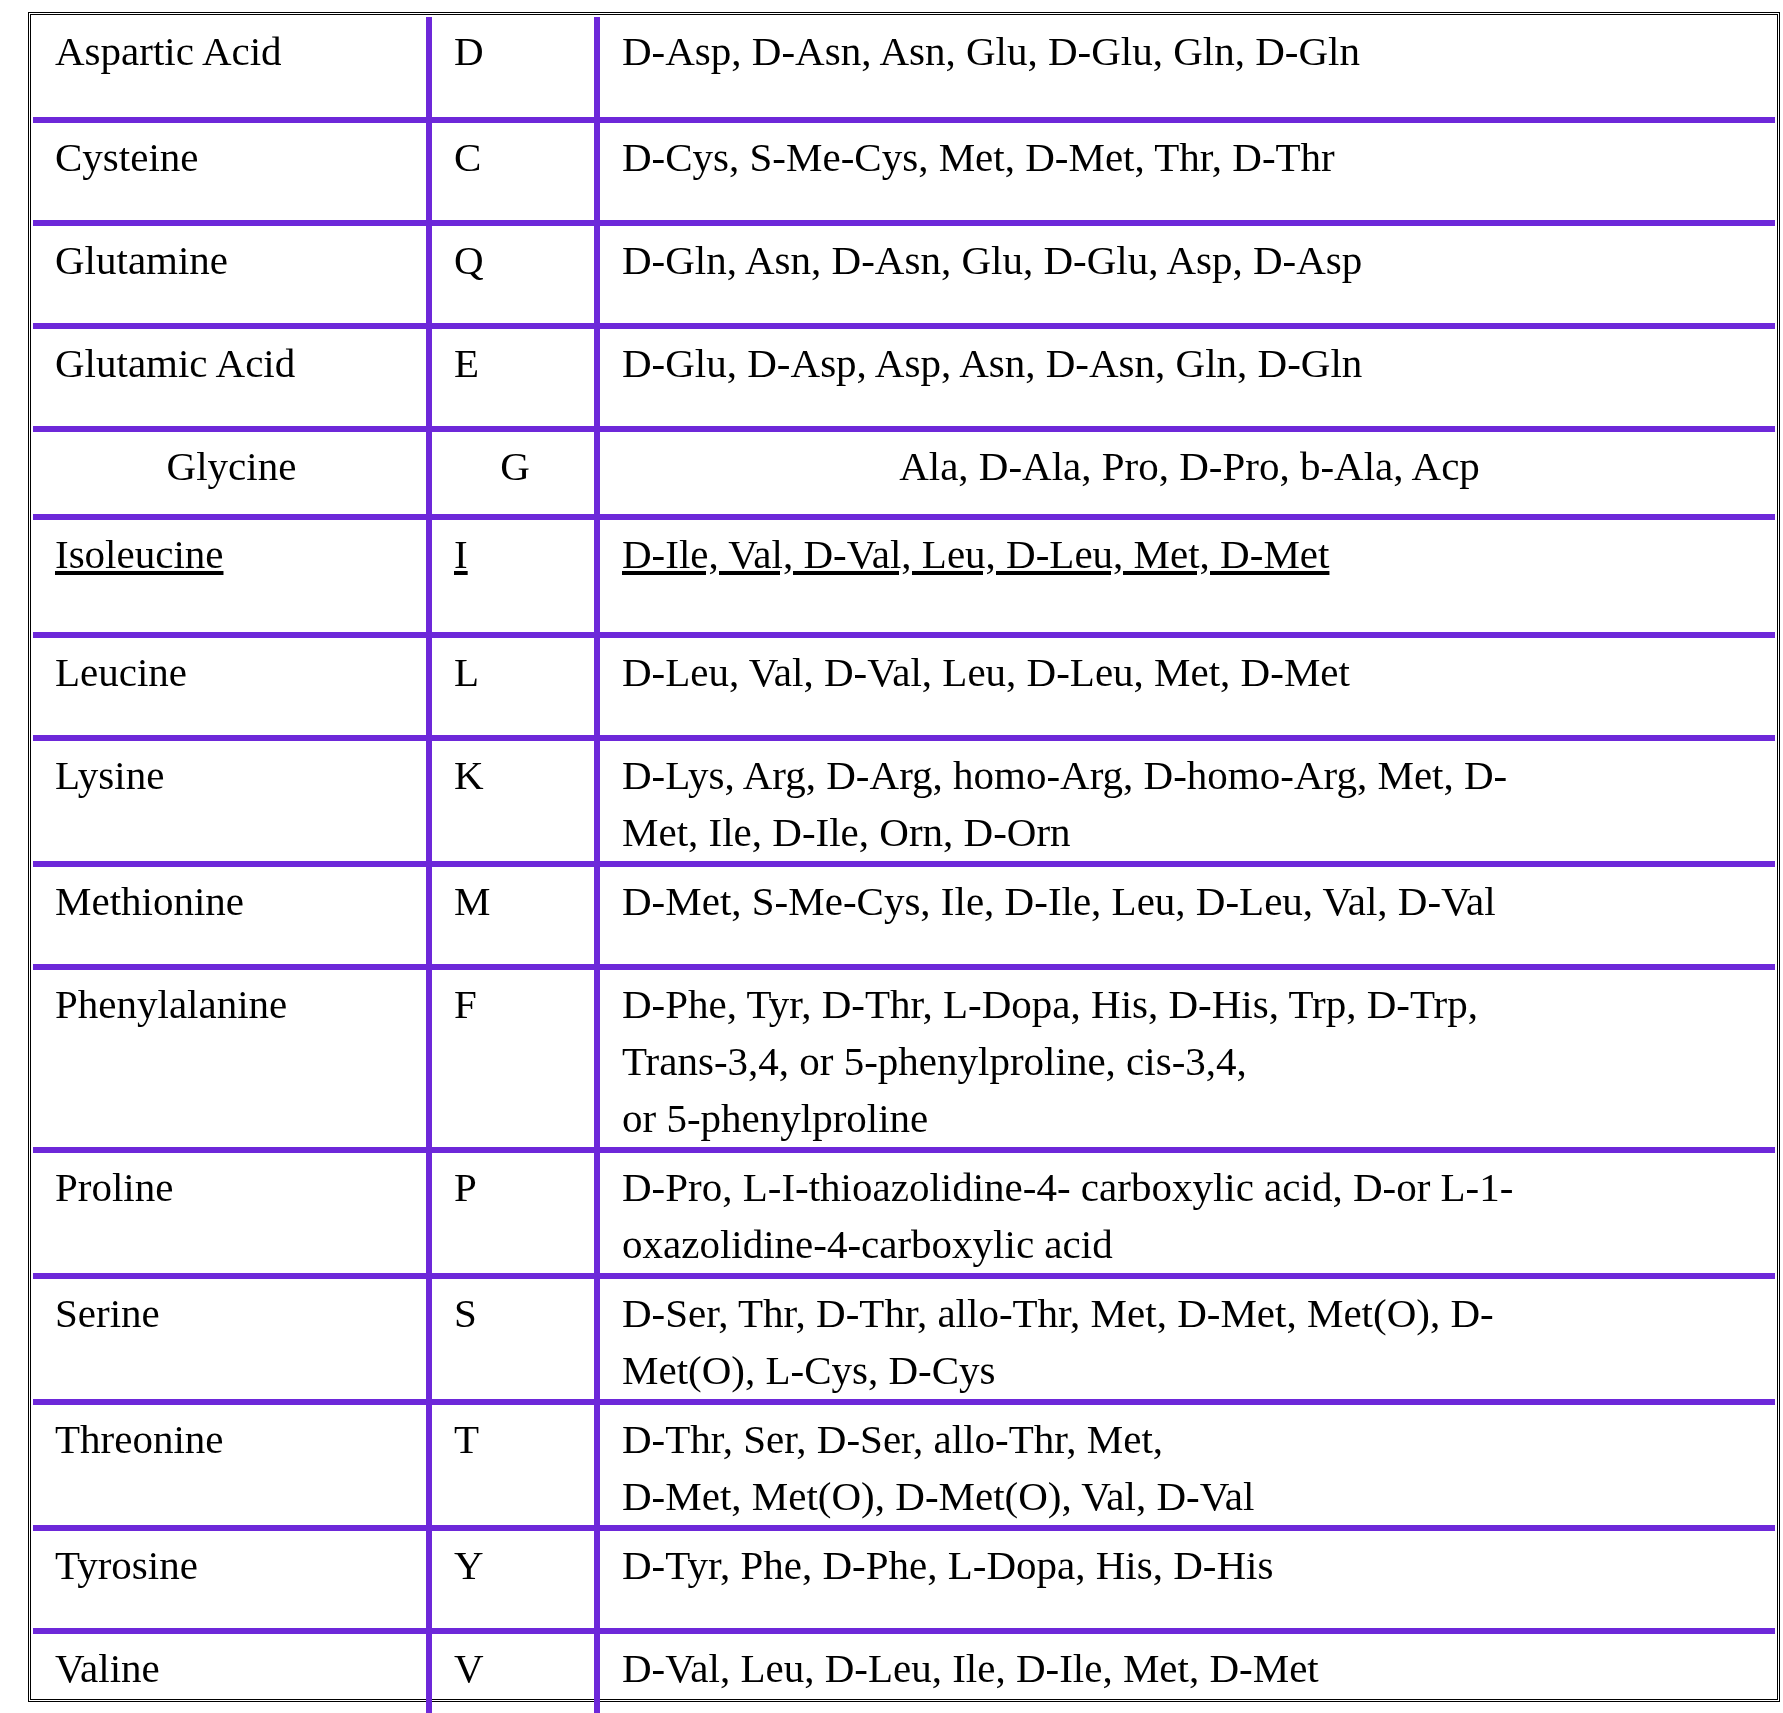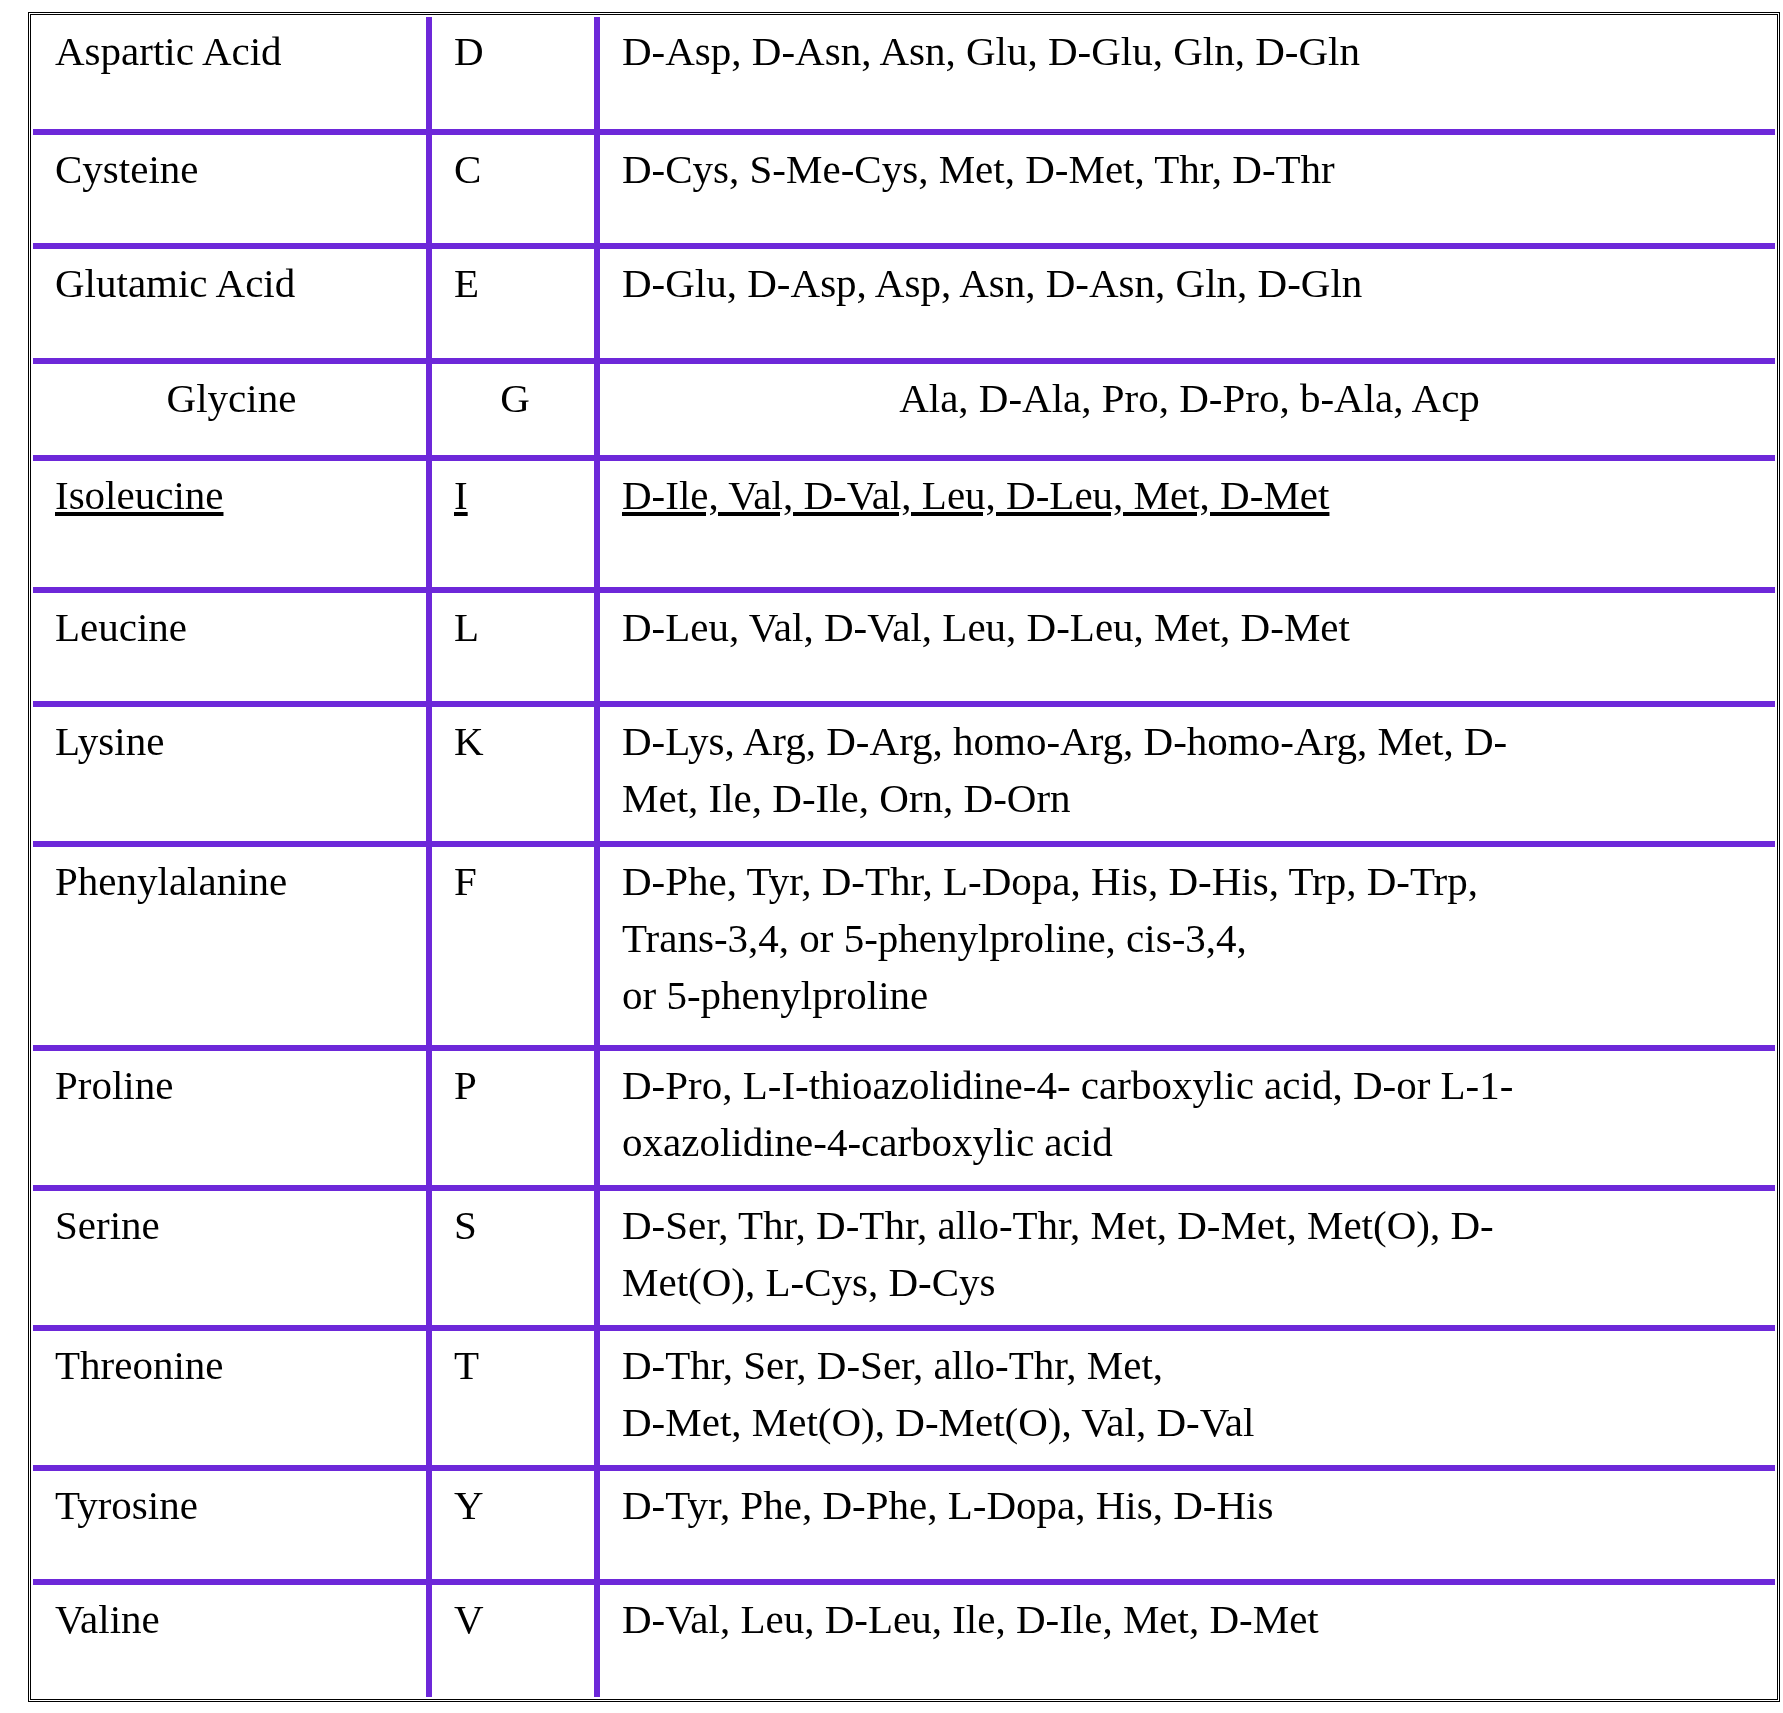--- a/index.html
+++ b/index.html
@@ -38,20 +38,25 @@
           <td>Aspartic Acid</td>
           <td>D</td>
           <td>D-Asp, D-Asn, Asn, Glu, D-Glu, Gln, D-Gln</td>
         </tr>
         <tr style="height: 103px;">
           <td>Cysteine</td>
           <td>C</td>
           <td>D-Cys, S-Me-Cys, Met, D-Met, Thr, D-Thr</td>
         </tr>
         <tr style="height: 103px;">
+          <td>Glutamine</td>
+          <td>Q</td>
+          <td>D-Gln, Asn, D-Asn, Glu, D-Glu, Asp, D-Asp</td>
+        </tr>
+        <tr style="height: 103px;">
           <td>Glutamic Acid</td>
           <td>E</td>
           <td>D-Glu, D-Asp, Asp, Asn, D-Asn, Gln, D-Gln</td>
         </tr>
         <tr style="height: 88px; text-align: center;">
           <td>Glycine</td>
           <td>G</td>
           <td>Ala, D-Ala, Pro, D-Pro, b-Ala, Acp</td>
         </tr>
         <tr style="height: 118px; text-decoration: underline;">
@@ -64,20 +69,25 @@
           <td>L</td>
           <td>D-Leu, Val, D-Val, Leu, D-Leu, Met, D-Met</td>
         </tr>
         <tr style="height: 119px;">
           <td>Lysine</td>
           <td>K</td>
           <td>
             <div>D-Lys, Arg, D-Arg, homo-Arg, D-homo-Arg, Met, D-</div>
             <div>Met, Ile, D-Ile, Orn, D-Orn</div>
           </td>
+        </tr>
+        <tr style="height: 103px;">
+          <td>Methionine</td>
+          <td>M</td>
+          <td>D-Met, S-Me-Cys, Ile, D-Ile, Leu, D-Leu, Val, D-Val</td>
         </tr>
         <tr style="height: 177px;">
           <td>Phenylalanine</td>
           <td>F</td>
           <td>
             <div>D-Phe, Tyr, D-Thr, L-Dopa, His, D-His, Trp,  D-Trp,</div>
             <div>Trans-3,4, or 5-phenylproline, cis-3,4,</div>
             <div>or 5-phenylproline</div>
           </td>
         </tr>

